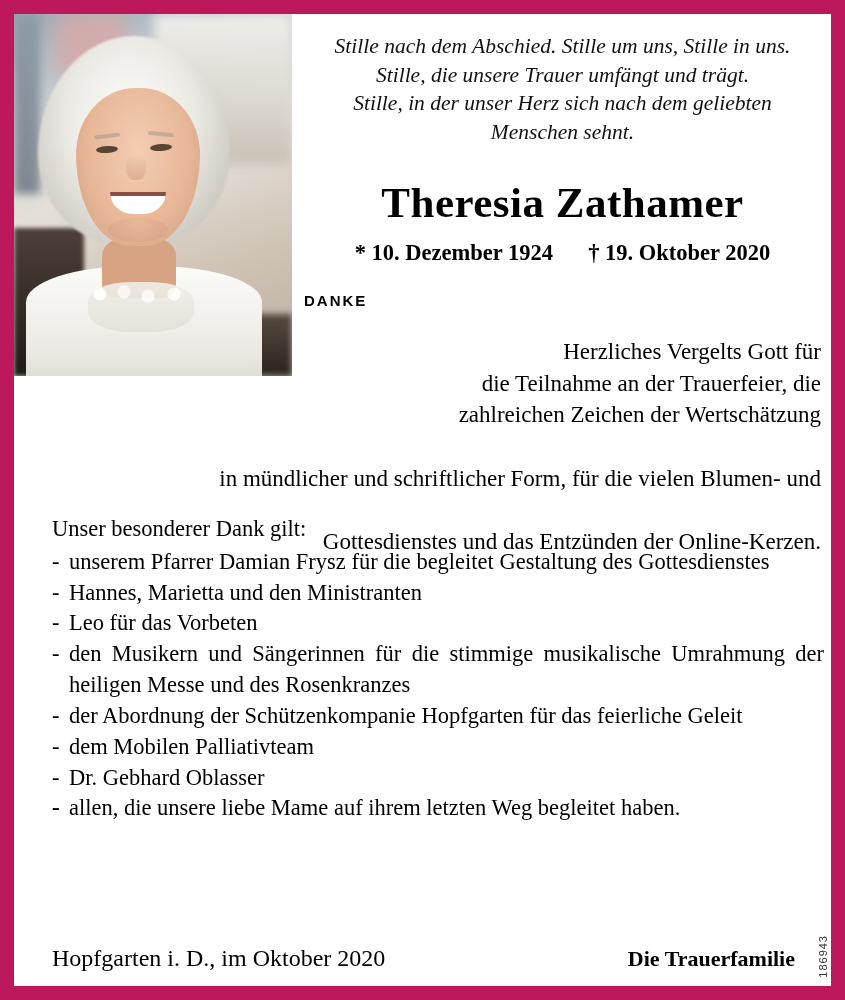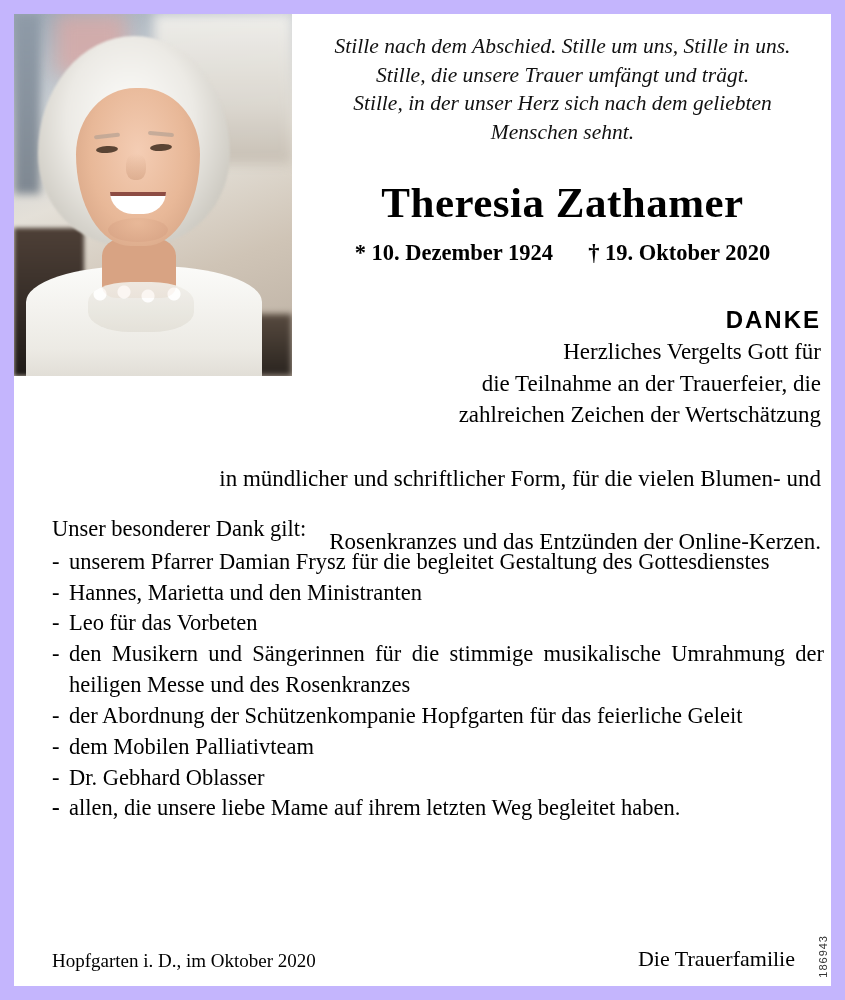--- a/index.html
+++ b/index.html
@@ -12,21 +12,21 @@
     height: 1000px;
     font-family: "Liberation Serif", serif;
     color: #000000;
     overflow: hidden;
   }
 
   .page {
     position: relative;
     width: 845px;
     height: 1000px;
-    background: #c4b5fd;
+    background: #be185d;
     box-sizing: border-box;
     padding: 14px;
   }
 
   .card {
     position: relative;
     width: 100%;
     height: 100%;
     background: #ffffff;
     box-sizing: border-box;
@@ -206,26 +206,26 @@
     width: 517px;
     text-align: center;
     font-weight: bold;
     font-size: 22.5px;
   }
   .dates .sep { display: inline-block; width: 24px; }
 
   .danke {
     position: absolute;
     left: 290px;
-    top: 292px;
+    top: 278px;
     width: 517px;
-    text-align: right;
+    text-align: left;
     font-family: "Liberation Sans", sans-serif;
     font-weight: bold;
-    font-size: 24px;
+    font-size: 15px;
     letter-spacing: 2px;
   }
 
   .thanks {
     position: absolute;
     left: 16px;
     top: 322px;
     width: 791px;
     text-align: right;
     font-size: 23px;
@@ -263,28 +263,28 @@
     display: block;
     text-align: justify;
     text-align-last: left;
   }
 
   
   .footer-left {
     position: absolute;
     left: 38px;
     bottom: 14px;
-    font-size: 19px;
+    font-size: 24px;
   }
   .footer-right {
     position: absolute;
     right: 36px;
     bottom: 14px;
     font-size: 22px;
-    font-weight: normal;
+    font-weight: bold;
     margin-top: 41px;
   }
   .refnum {
     position: absolute;
     right: 2px;
     bottom: 8px;
     font-family: "Liberation Sans", sans-serif;
     font-size: 11px;
     color: #333;
     writing-mode: vertical-rl;
@@ -334,21 +334,21 @@
       <span>† 19. Oktober 2020</span>
     </div>
 
     <div class="danke">DANKE</div>
 
     <div class="thanks">
       <span class="l1">Herzliches Vergelts Gott für</span>
       <span class="l2">die Teilnahme an der Trauerfeier, die</span>
       <span class="l3">zahlreichen Zeichen der Wertschätzung</span>
       <span class="l4">in mündlicher und schriftlicher Form, für die vielen Blumen- und</span>
-      <span class="l5">Rosenkranzes und das Entzünden der Online-Kerzen.</span>
+      <span class="l5">Gottesdienstes und das Entzünden der Online-Kerzen.</span>
     </div>
 
     <div class="listblock">
       <p class="intro">Unser besonderer Dank gilt:</p>
       <ul>
         <li class="justify">
           <span class="dash">-</span>
           <span class="txt">unserem Pfarrer Damian Frysz für die begleitet Gestaltung des Gottesdienstes</span>
         </li>
         <li>

